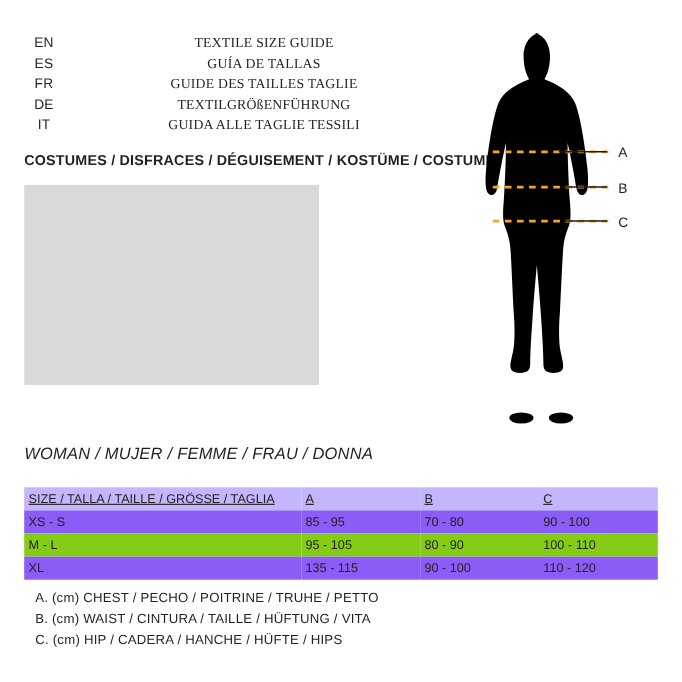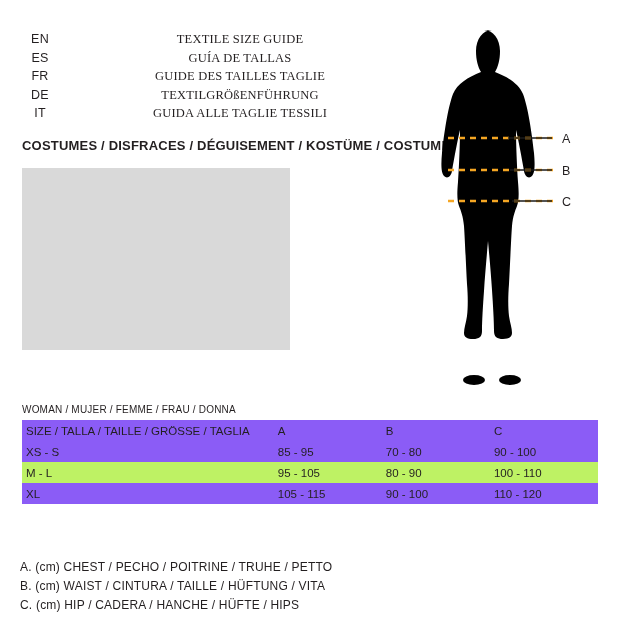--- a/index.html
+++ b/index.html
@@ -82,61 +82,62 @@
   .lbl-c { left: 162px; top: 175px; }
 
   
   .table-wrap {
     position: absolute;
     left: 22px;
     top: 404px;
     width: 576px;
   }
   .table-title {
-    font-size: 10px;
-    letter-spacing: 0.2px;
-    color: #231f20;
-    margin-bottom: 5px;
+    font-size: 15px;
+    letter-spacing: 0.2px;
+    color: #231f20;
+    margin-bottom: 22px;
+    font-style: italic;
   }
   table.size-table {
     border-collapse: collapse;
     width: 576px;
     font-size: 11.5px;
     color: #231f20;
   }
   table.size-table th,
   table.size-table td {
     padding: 3px 4px;
     font-weight: normal;
     text-align: left;
     height: 15px;
   }
   table.size-table thead th {
-    background: #8b5cf6;
+    background: #c4b5fd;
+    text-decoration: underline;
   }
   table.size-table tbody tr.odd td {
     background: #8b5cf6;
     margin-left: 28px;
   }
   table.size-table tbody tr.even td {
-    background: #bef264;
+    background: #84cc16;
   }
   .col-size { width: 258px; }
   .col-m    { width: 106px; }
 
   
   .legend {
     position: absolute;
-    left: 20px;
+    left: 32px;
     top: 534px;
     font-size: 12px;
     line-height: 19px;
     letter-spacing: 0.2px;
     color: #231f20;
-    margin-top: 24px;
   }
 </style>
 </head>
 <body>
 
 <div class="lang-block">
   <div class="lang-row">
     <span class="lang-code">EN</span>
     <span class="lang-text">TEXTILE SIZE GUIDE</span>
   </div>
@@ -238,21 +239,21 @@
         <td>90 - 100</td>
       </tr>
       <tr class="even">
         <td>M - L</td>
         <td>95 - 105</td>
         <td>80 - 90</td>
         <td>100 - 110</td>
       </tr>
       <tr class="odd">
         <td>XL</td>
-        <td>105 - 115</td>
+        <td>135 - 115</td>
         <td>90 - 100</td>
         <td>110 - 120</td>
       </tr>
     </tbody>
   </table>
 </div>
 
 <div class="legend">
   <div>A. (cm) CHEST / PECHO / POITRINE / TRUHE / PETTO</div>
   <div>B. (cm) WAIST / CINTURA / TAILLE / HÜFTUNG / VITA</div>

